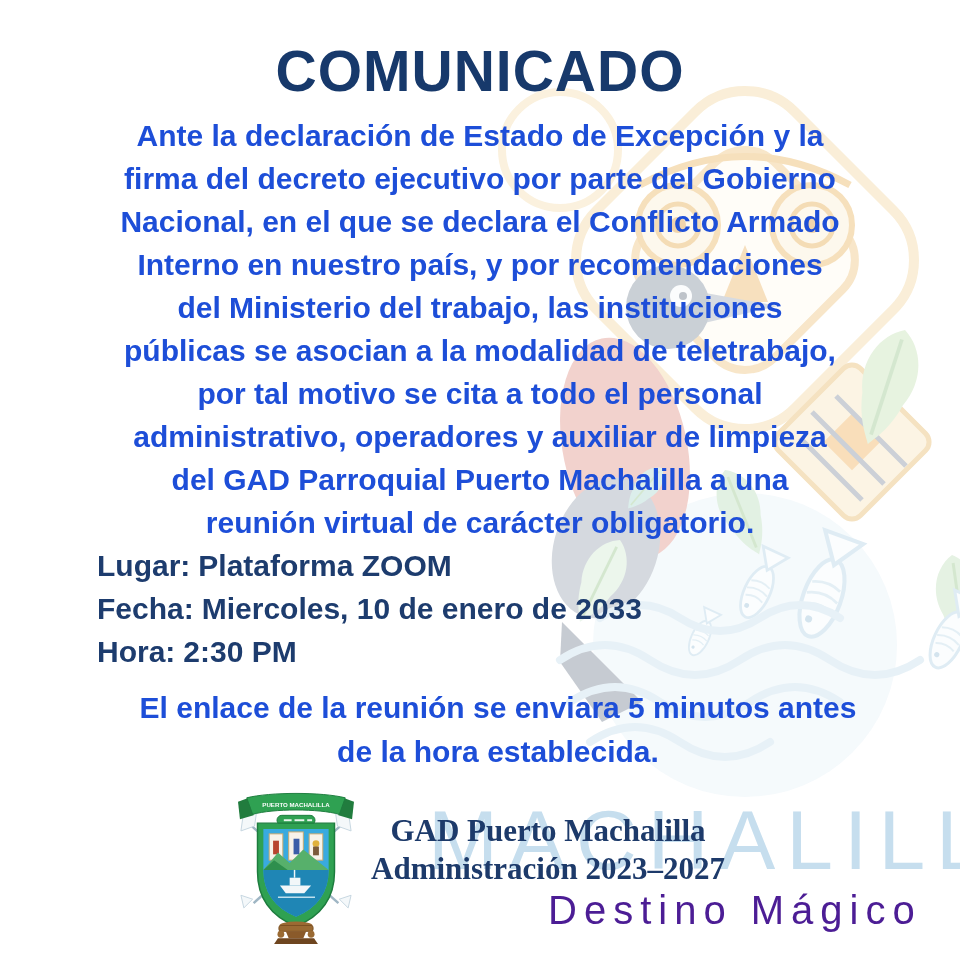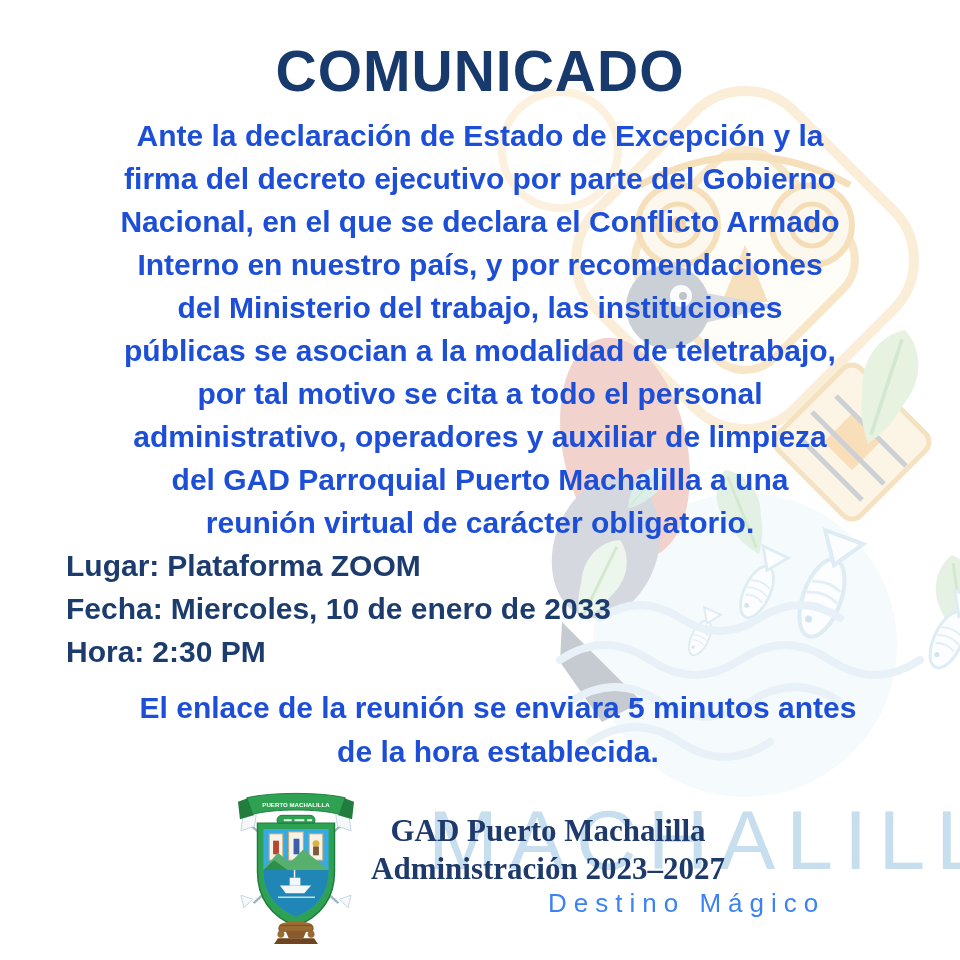--- a/index.html
+++ b/index.html
@@ -21,23 +21,23 @@
     position:absolute; left:428px; top:792px;
     z-index:0;
     font-size:84px; font-weight:200;
     letter-spacing:11px;
     color:#c6deee;
     white-space:nowrap;
   }
   .wm-tagline {
     position:absolute; left:548px; top:888px;
     z-index:0;
-    font-size:26px; font-weight:300;
+    font-size:40px; font-weight:300;
     letter-spacing:7px;
-    color:#3b82f6;
+    color:#4c1d95;
     white-space:nowrap;
   }
   
   .content { position:relative; z-index:1; }
   .title {
     margin-top:38px;
     text-align:center;
     font-size:57px;
     font-weight:800;
     letter-spacing:1px;
@@ -45,21 +45,21 @@
   }
   .body-text { margin-top:10px; }
   .body-line {
     text-align:center;
     font-size:30px;
     font-weight:700;
     line-height:43px;
     white-space:nowrap;
     color:#1d4ed8;
   }
-  .details { padding-left:66px; }
+  .details { padding-left:97px; }
   .detail-line {
     font-size:30px;
     font-weight:700;
     line-height:43px;
     white-space:nowrap;
     color:#1d3c6e;
   }
   .detail-label { margin-right:8px; }
   .notice { margin-top:13px;padding-left:36px; }
   .notice .body-line { line-height:44px; }

